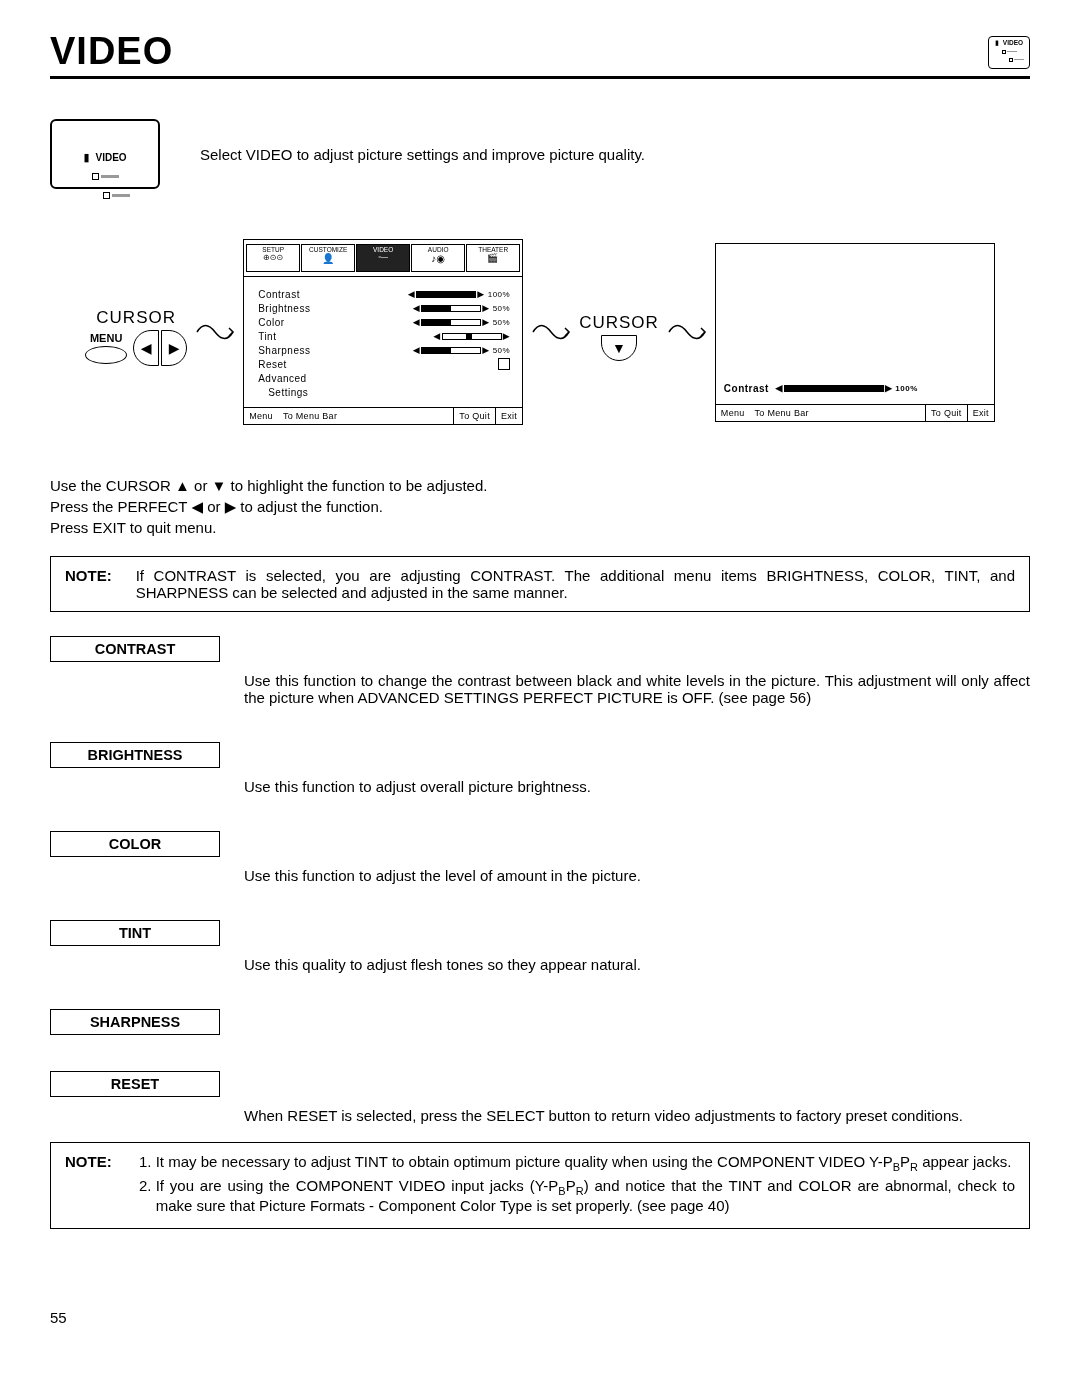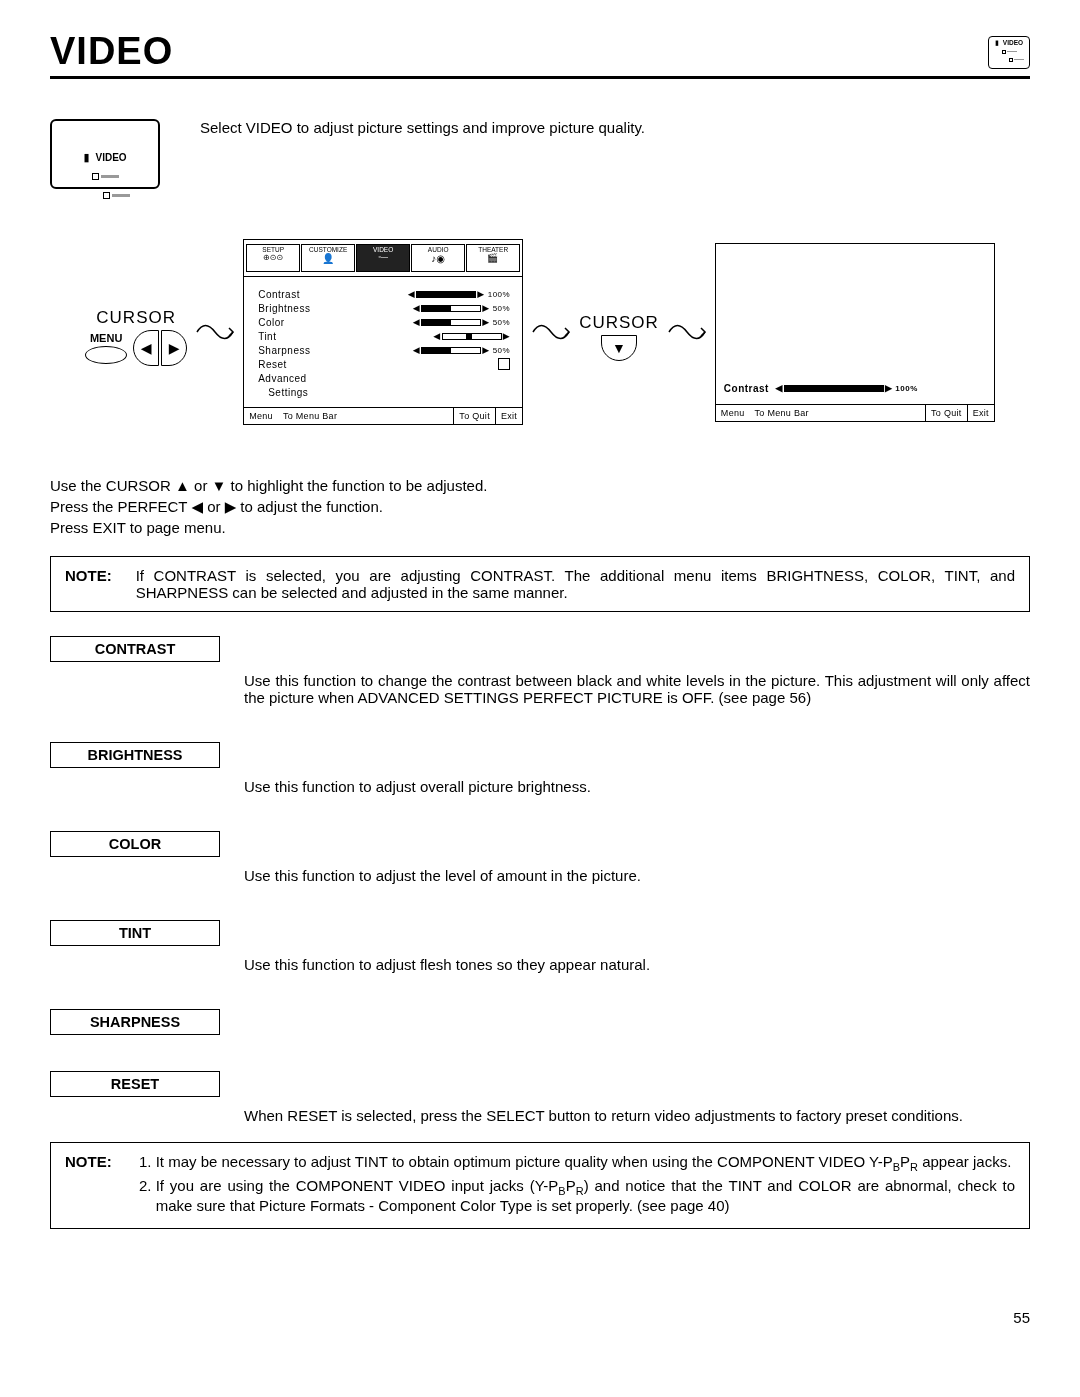--- a/index.html
+++ b/index.html
@@ -54,21 +54,21 @@
     border-radius: 6px;
     width: 110px;
     height: 70px;
     padding: 20px;
     text-align: center;
     flex-shrink: 0;
   }
   .big-video-icon .label { font-size: 10px; font-weight:bold; margin-left:6px;}
   .big-video-icon .bar-box { width:7px; height:7px;}
   .big-video-icon .bar-line { width:18px; height:3px; margin-left:2px;}
-  .intro-text { font-size: 15px; }
+  .intro-text { font-size: 15px; margin-top: 27px; }
 
   .diagram-area {
     margin-top: 50px;
     display: flex;
     align-items: center;
     justify-content: center;
     gap: 6px;
   }
   .cursor-label { font-size: 17px; letter-spacing: 1px; margin-top: 9px; }
   .menu-label { font-size: 11px; font-weight: bold; }
@@ -186,21 +186,21 @@
     font-weight: bold;
     font-size: 14.5px;
     flex-shrink:0;
   }
   .func-desc { flex:1; font-size:15px; text-align:justify;margin-top:36px;}
 
   .note-box.list .note-body ol { margin:0; padding-left: 20px;}
   .note-box.list .note-body li { text-align:justify; margin-bottom:4px;}
   sub { font-size: 11px;}
 
-  .page-num { text-align:right; margin-top: 80px; font-size:15px;}
+  .page-num { text-align:left; margin-top: 80px; font-size:15px;}
 </style>
 </head>
 <body>
 
 <div class="header-row">
   <div class="page-title">VIDEO</div>
   <div class="mini-video-icon">
     <div><span style="font-size:7px">▮</span><span class="label">VIDEO</span></div>
     <div class="mini-bars"><span class="bar-box"></span><span class="bar-line" style="height:1px;"></span></div>
     <div class="mini-bars" style="margin-left:14px;"><span class="bar-box"></span><span class="bar-line" style="height:1px;"></span></div>
@@ -375,21 +375,21 @@
       <span style="flex:1">To Menu Bar</span>
       <span class="sep">To Quit</span>
       <span class="sep">Exit</span>
     </div>
   </div>
 </div>
 
 <div class="instructions">
   <div>Use the CURSOR ▲ or ▼ to highlight the function to be adjusted.</div>
   <div>Press the PERFECT ◀ or ▶ to adjust the function.</div>
-  <div>Press EXIT to page menu.</div>
+  <div>Press EXIT to quit menu.</div>
 </div>
 
 <div class="note-box">
   <div class="note-label">NOTE:</div>
   <div class="note-body">If CONTRAST is selected, you are adjusting CONTRAST.  The additional menu items BRIGHTNESS, COLOR, TINT, and SHARPNESS can be selected and adjusted in the same manner.</div>
 </div>
 
 <div class="func-table">
   <div class="func-row">
     <div class="func-label">CONTRAST</div>
@@ -398,21 +398,21 @@
   <div class="func-row">
     <div class="func-label">BRIGHTNESS</div>
     <div class="func-desc">Use this function to adjust overall picture brightness.</div>
   </div>
   <div class="func-row">
     <div class="func-label">COLOR</div>
     <div class="func-desc">Use this function to adjust the level of amount in the picture.</div>
   </div>
   <div class="func-row">
     <div class="func-label">TINT</div>
-    <div class="func-desc">Use this function to adjust flesh tones so they appear natural.</div>
+    <div class="func-desc">Use this quality to adjust flesh tones so they appear natural.</div>
   </div>
   <div class="func-row">
     <div class="func-label">SHARPNESS</div>
   </div>
   <div class="func-row" style="margin-bottom:10px;">
     <div class="func-label">RESET</div>
     <div class="func-desc">When RESET is selected, press the SELECT button to return video adjustments to factory preset conditions.</div>
   </div>
 </div>
 

